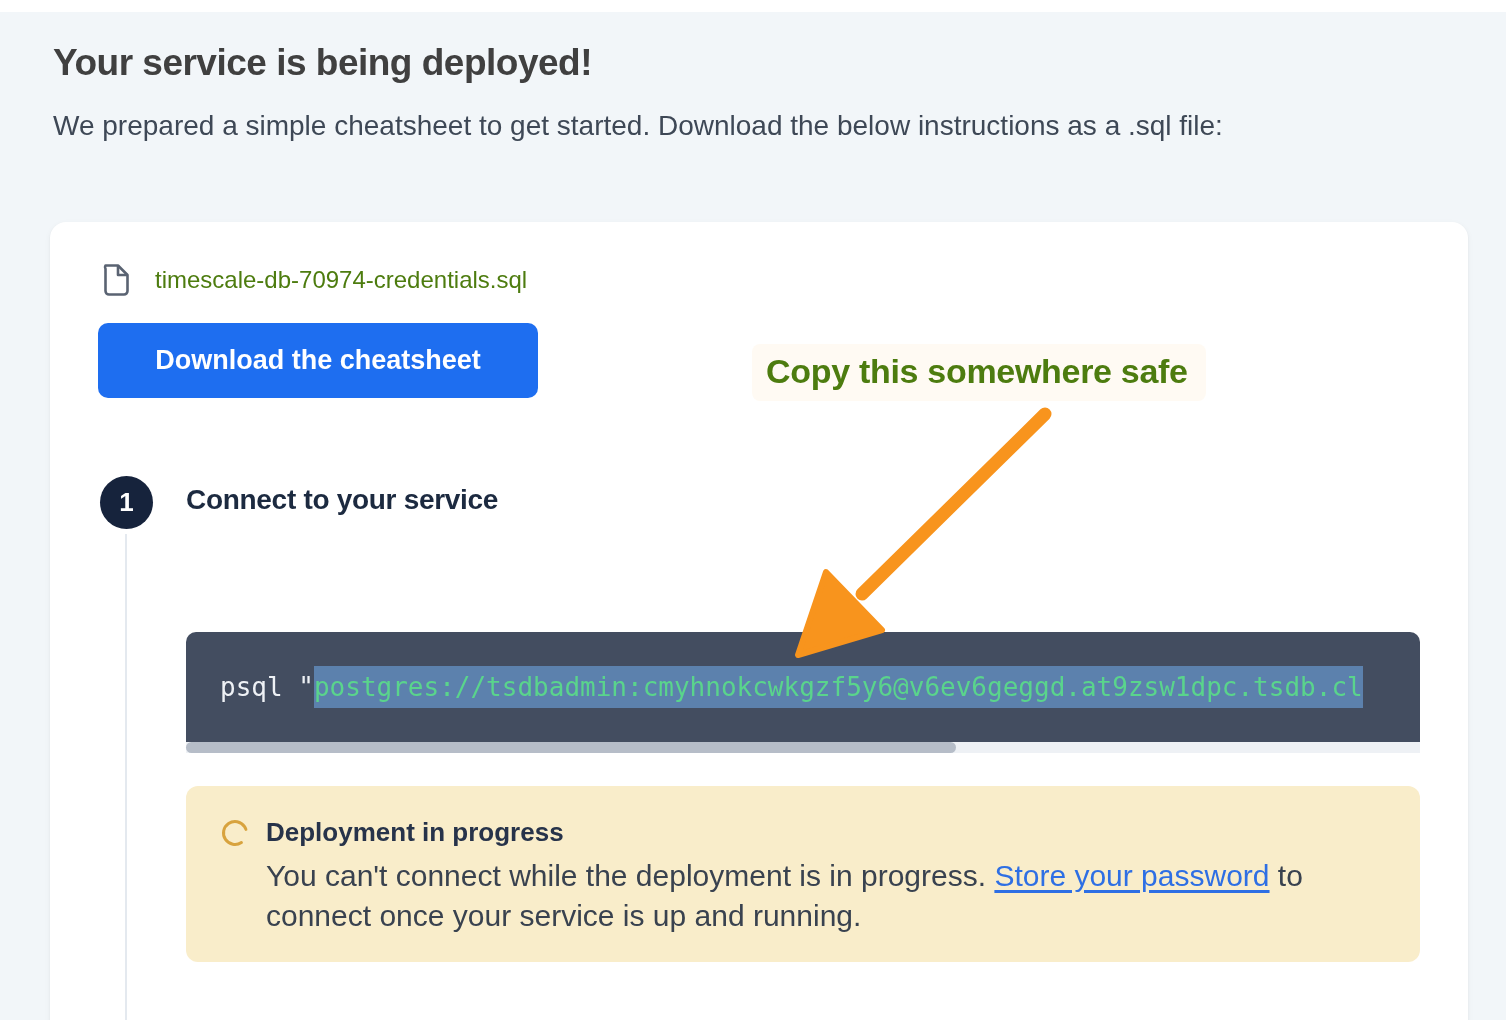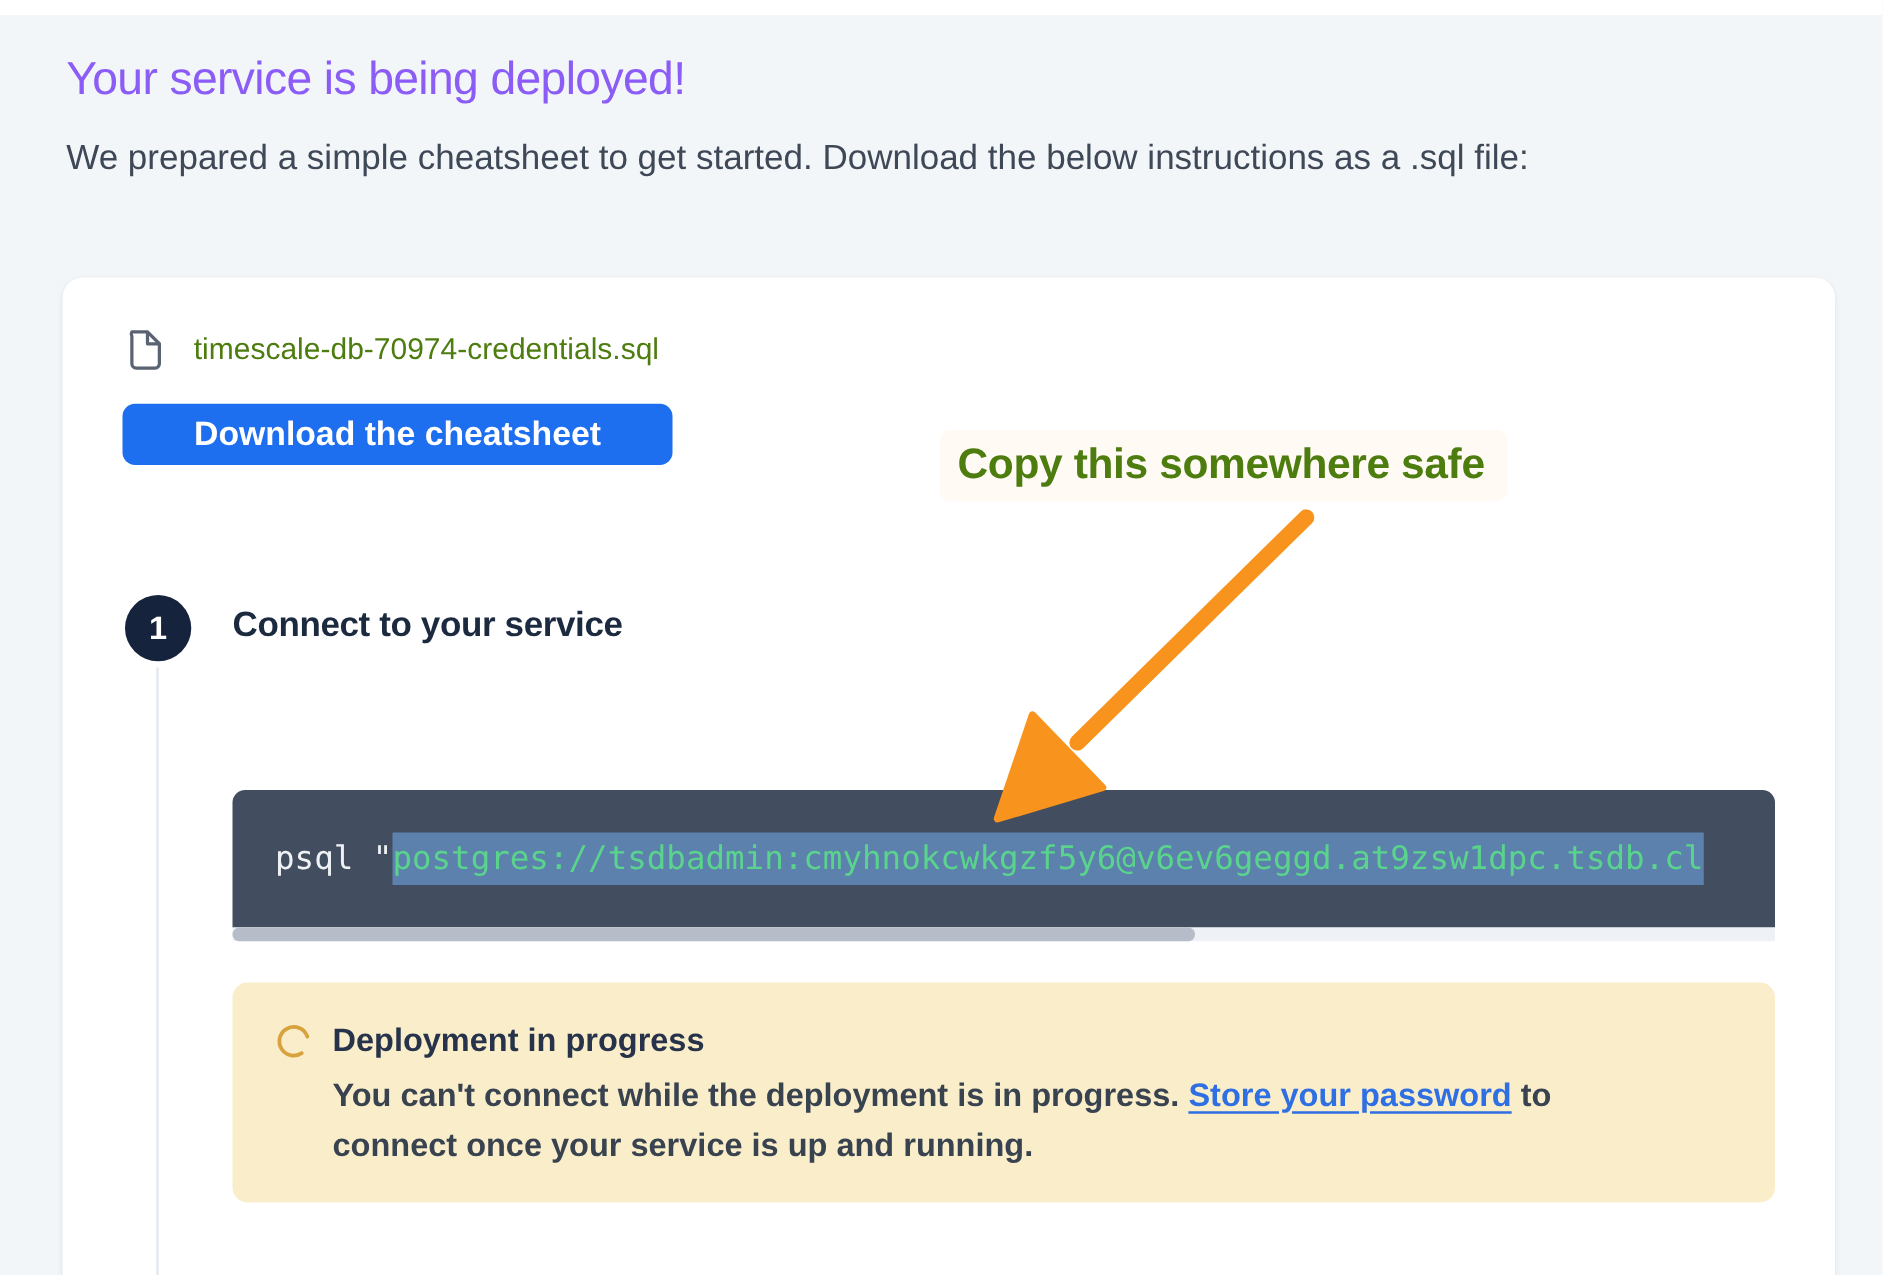--- a/index.html
+++ b/index.html
@@ -9,42 +9,42 @@
     background: #f2f6f9;
     position: relative;
     color: #1e2b40;
   }
   .top-strip {
     position: absolute; top: 0; left: 0; width: 1506px; height: 12px;
     background: #ffffff;
   }
   .page-title {
     position: absolute; left: 53px; top: 42px;
-    font-size: 37px; font-weight: normal; color: #8b5cf6;
+    font-size: 37px; font-weight: bold; color: #404040;
     letter-spacing: -0.5px;
   }
   .page-subtitle {
     position: absolute; left: 53px; top: 110px;
     font-size: 28px; color: #3e4856;
   }
   .card {
     position: absolute; left: 50px; top: 222px;
     width: 1418px; height: 860px;
     background: #ffffff; border-radius: 16px;
     box-shadow: 0 1px 2px rgba(16,24,40,0.05), 0 2px 6px rgba(16,24,40,0.05);
   }
   .file-row {
     position: absolute; left: 52px; top: 42px;
     display: flex; align-items: center; gap: 26px;
   }
   .file-icon svg { display: block; }
   .file-name { font-size: 24px; color: #4d7c0f; }
   .download-btn {
     position: absolute; left: 48px; top: 101px;
-    width: 440px; height: 49px;
+    width: 440px; height: 75px;
     background: #1e6ef0; border: none; border-radius: 10px;
     color: #ffffff; font-size: 27px; font-weight: bold;
     font-family: "Liberation Sans", sans-serif;
     cursor: pointer;
   }
   .annotation-label {
     position: absolute; left: 702px; top: 122px;
     padding: 8px 18px 10px 14px;
     background: rgba(255, 250, 242, 0.92);
     border-radius: 8px;
@@ -110,21 +110,21 @@
     width: 1234px; height: 176px;
     background: #f9edca; border-radius: 12px;
   }
   .notice-spinner { position: absolute; left: 34px; top: 32px; }
   .notice-title {
     position: absolute; left: 80px; top: 31px;
     font-size: 26px; font-weight: bold; color: #27334a;
   }
   .notice-body {
     position: absolute; left: 80px; top: 70px;
-    font-size: 26px; color: #39424f; line-height: 40px; font-weight: bold;
+    font-size: 30px; color: #39424f; line-height: 40px;
   }
   .notice-body a { color: #2e6fe4; text-decoration: underline; text-underline-offset: 4px; }
 </style>
 </head>
 <body>
 
 <div class="top-strip"></div>
 
 <h1 class="page-title">Your service is being deployed!</h1>
 <div class="page-subtitle">We prepared a simple cheatsheet to get started. Download the below instructions as a .sql file:</div>

